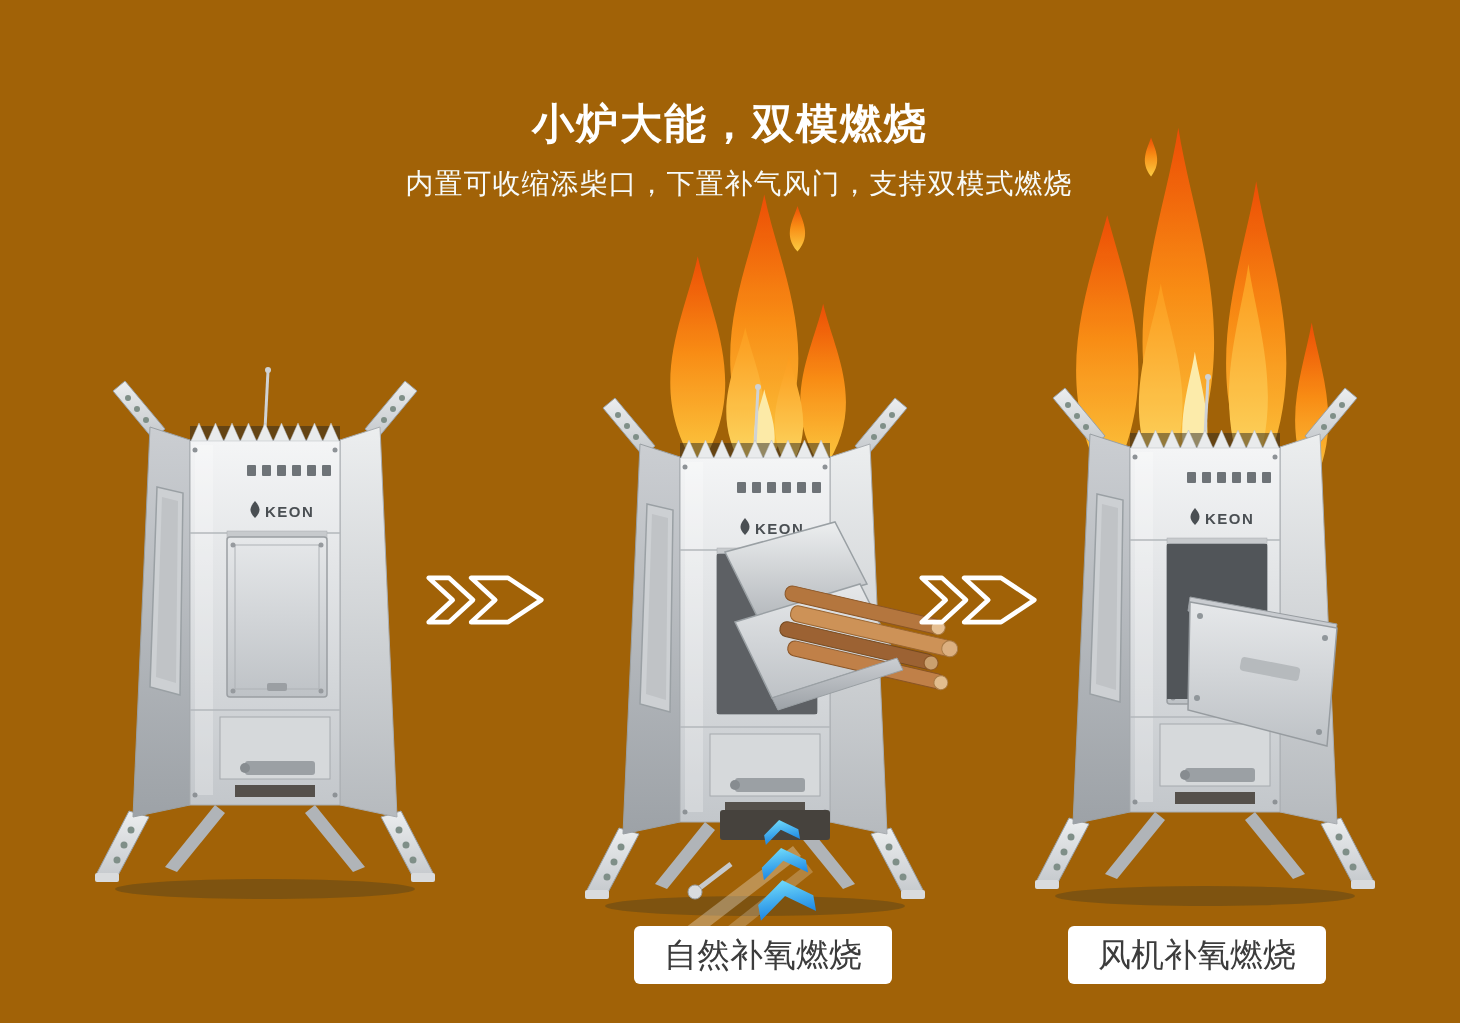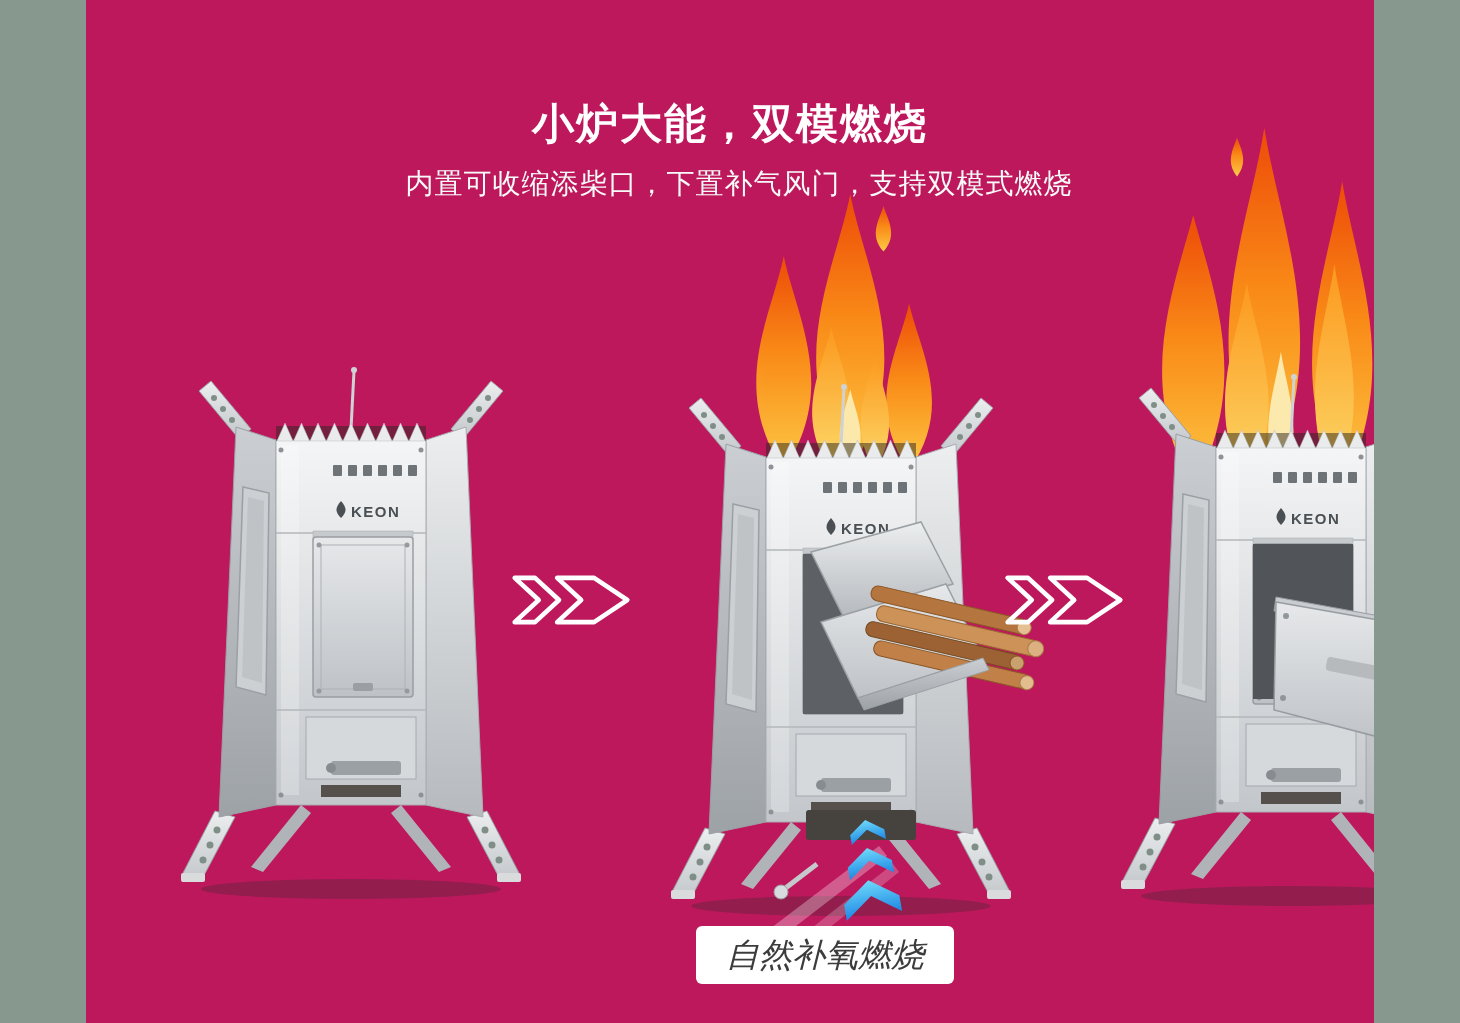--- a/index.html
+++ b/index.html
@@ -1,36 +1,36 @@
 <!DOCTYPE html>
 <html><head>
 <meta charset="utf-8">
 <style>
   html,body{margin:0;padding:0;background:#87988f;}
   body{display:flex;justify-content:center;font-family:"Liberation Sans","DejaVu Sans",sans-serif;}
-  .canvas{position:relative;width:1288px;height:1023px;background:#be185d;overflow:hidden;}
+  .canvas{position:relative;width:1460px;height:1023px;background:#a16207;overflow:hidden;}
   .title{position:absolute;top:96px;left:0;width:100%;text-align:center;
          font-size:42px;font-weight:700;color:#ffffff;letter-spacing:2px;}
   .subtitle{position:absolute;top:165px;left:9px;width:100%;text-align:center;
          font-size:28px;font-weight:400;color:#f7faf8;letter-spacing:1px;}
   .flame{position:absolute;z-index:1;pointer-events:none;}
   .flame2{left:595px;top:185px;width:310px;height:285px;}
   .flame3{left:1010px;top:118px;width:360px;height:370px;}
   .stove{position:absolute;z-index:2;width:440px;height:560px;}
   .stove1{left:45px;top:355px;}
   .stove2{left:535px;top:372px;}
   .stove3{left:985px;top:362px;}
   .step-arrow{position:absolute;z-index:3;width:120px;height:56px;top:572px;}
   .arrow1{left:425px;}
   .arrow2{left:918px;}
   .stage-label{position:absolute;z-index:5;top:926px;height:58px;line-height:58px;
          background:#ffffff;color:#3c3c3c;font-size:33px;padding:0 30px;
          border-radius:6px;transform:translateX(-50%);white-space:nowrap;}
   .label1{left:267px;}
-  .label2{left:739px;font-style:italic;}
+  .label2{left:763px;}
   .label3{left:1197px;}
   .defs-sprite{position:absolute;width:0;height:0;overflow:hidden;}
 </style>
 </head>
 <body>
 
 <div class="canvas">
 
   <svg class="defs-sprite" aria-hidden="true">
     <defs>
@@ -233,14 +233,15 @@
   <svg class="step-arrow arrow1" viewBox="0 0 130 60">
     <path d="M4,6 L26,6 L52,30 L26,54 L4,54 L30,30 Z" fill="none" stroke="#ffffff" stroke-width="5" stroke-linejoin="round"></path>
     <path d="M50,6 L90,6 L126,30 L90,54 L50,54 L76,30 Z" fill="none" stroke="#ffffff" stroke-width="5" stroke-linejoin="round"></path>
   </svg>
   <svg class="step-arrow arrow2" viewBox="0 0 130 60">
     <path d="M4,6 L26,6 L52,30 L26,54 L4,54 L30,30 Z" fill="none" stroke="#ffffff" stroke-width="5" stroke-linejoin="round"></path>
     <path d="M50,6 L90,6 L126,30 L90,54 L50,54 L76,30 Z" fill="none" stroke="#ffffff" stroke-width="5" stroke-linejoin="round"></path>
   </svg>
 
   <div class="stage-label label2">自然补氧燃烧</div>
+  <div class="stage-label label3">风机补氧燃烧</div>
 
 </div>
 
 </body></html>

